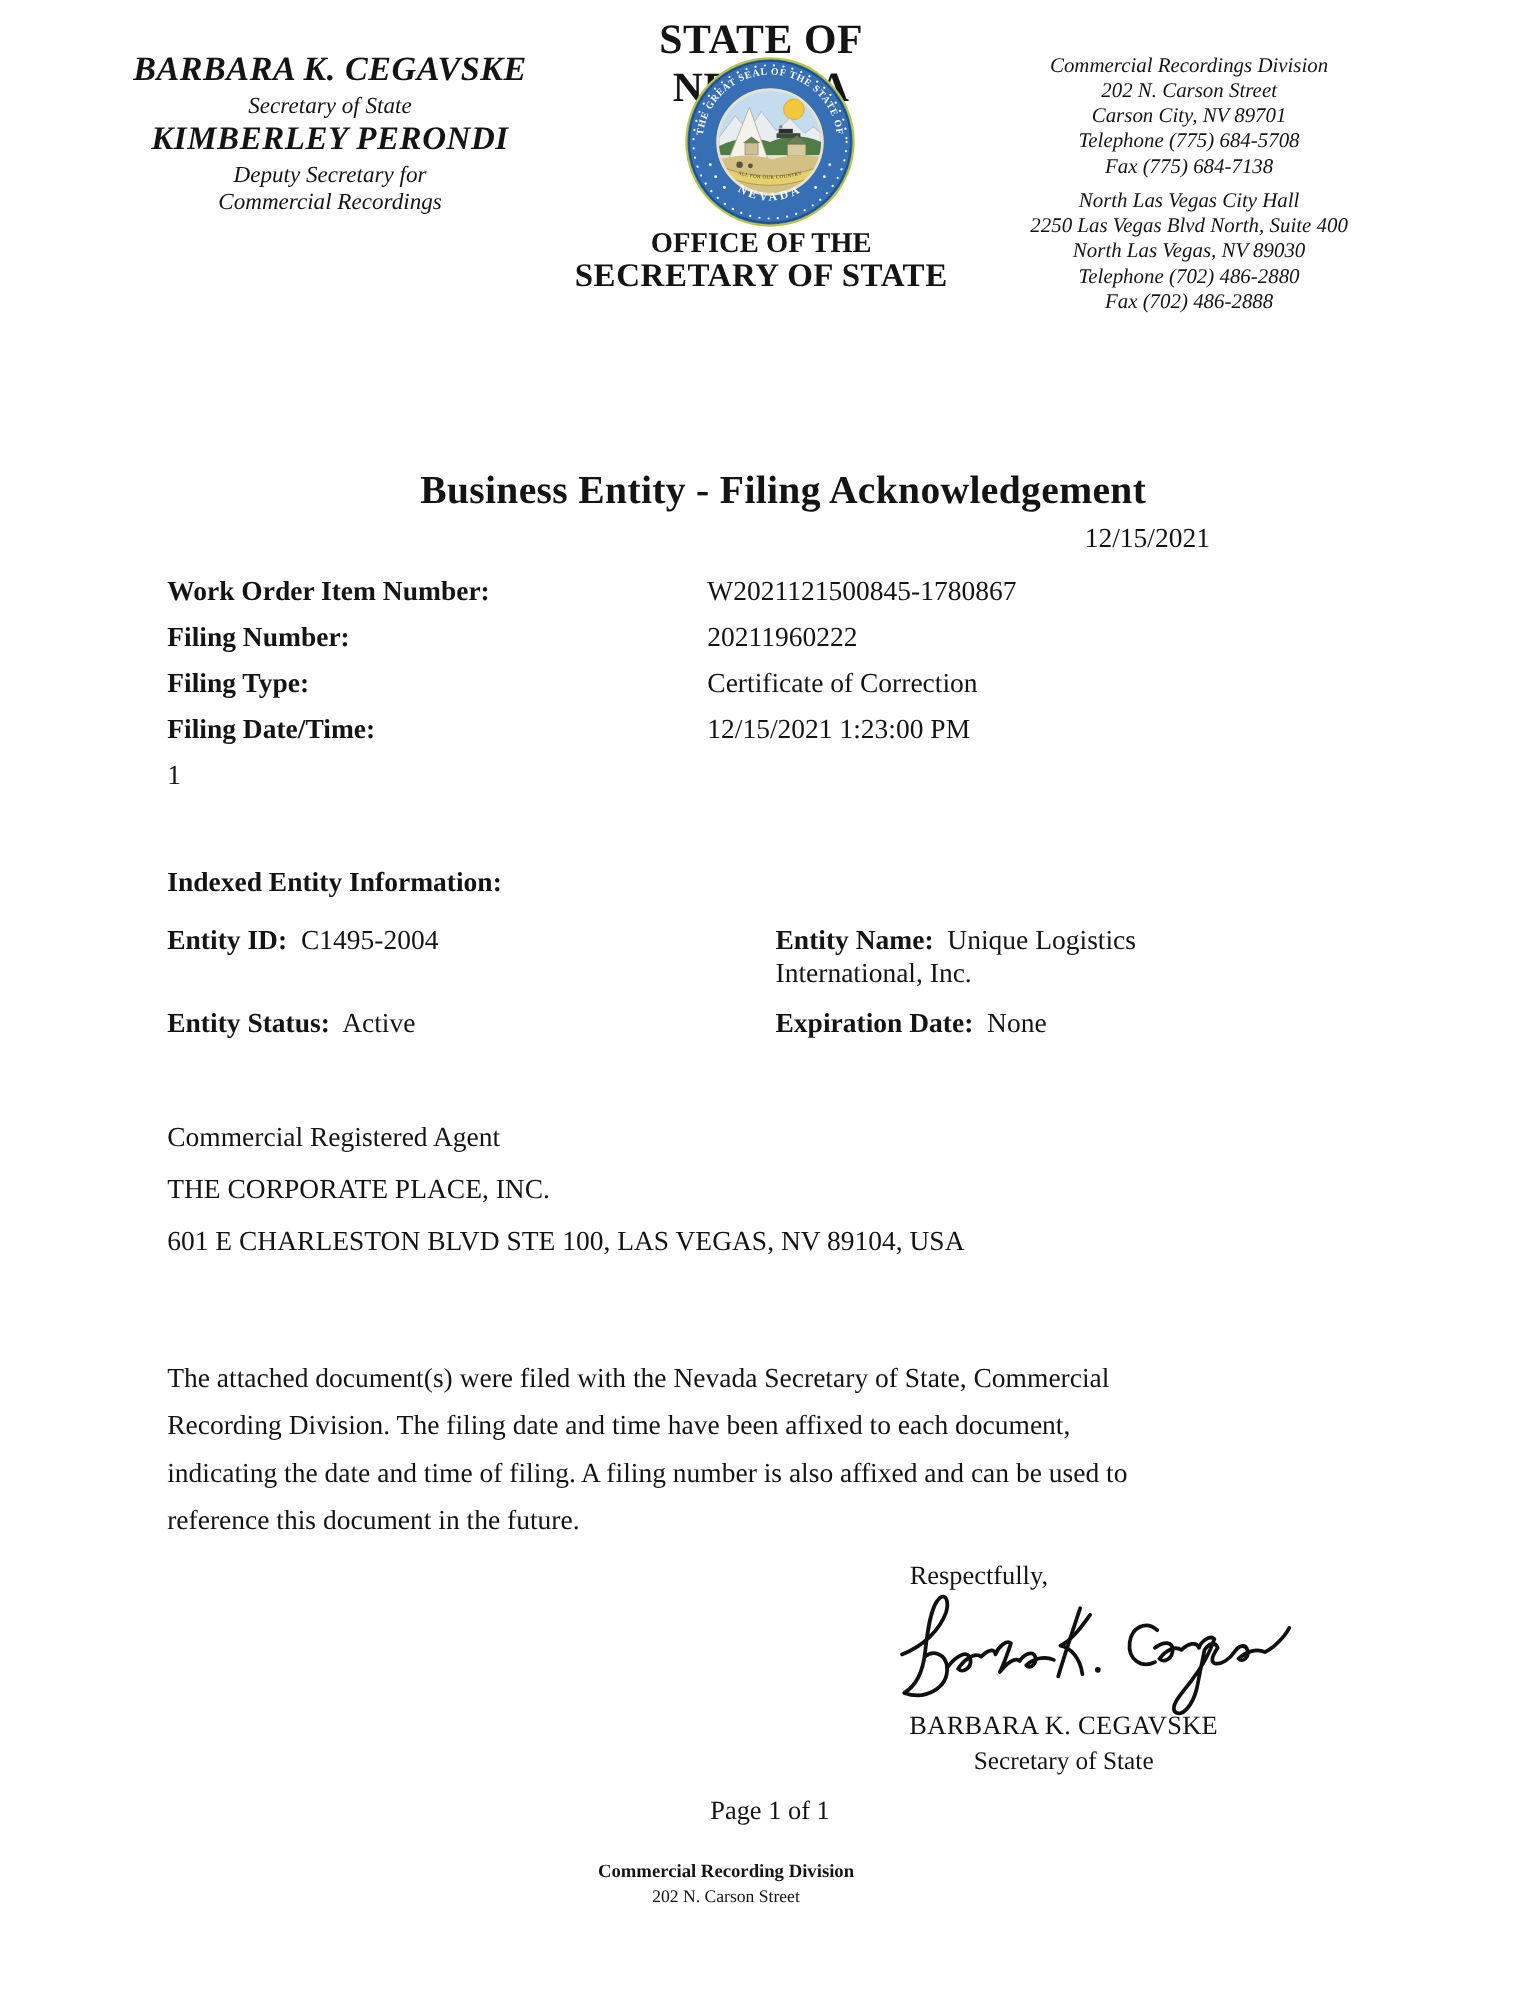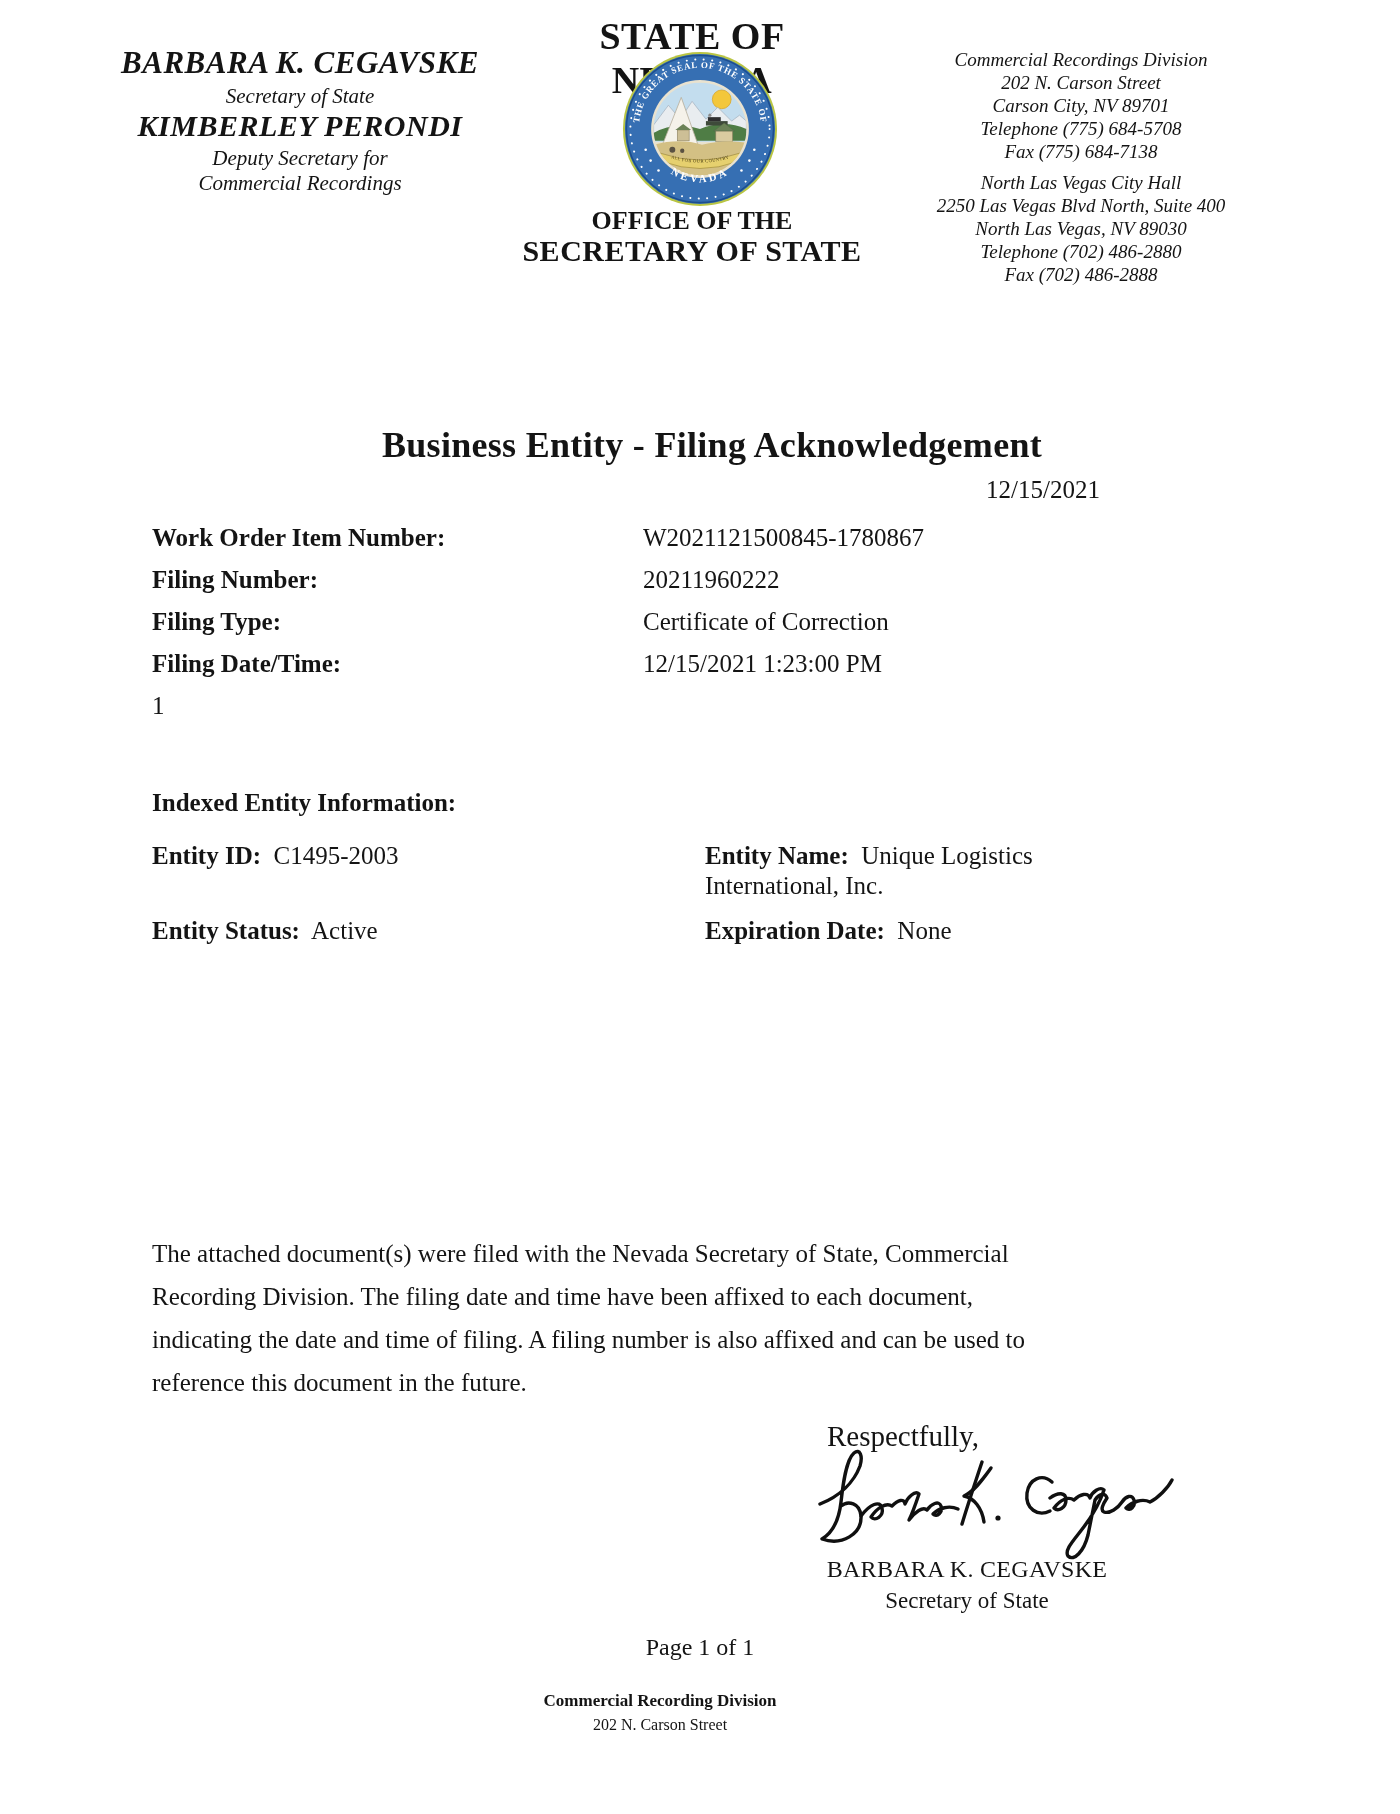--- a/index.html
+++ b/index.html
@@ -21,21 +21,21 @@
   .doc-title{font-size:36px;font-weight:bold;letter-spacing:.3px;}
   .date-line{font-size:25px;}
   .fil-grid{display:grid;grid-template-columns:491px auto;}
   .fil-grid div{line-height:42px;font-size:25px;white-space:nowrap;}
   .lab{font-weight:bold;}
   .val{font-weight:normal;}
   .sec-head{font-size:25px;font-weight:bold;}
   .ent{font-size:25px;line-height:30px;}
   .agent-line{font-size:25px;line-height:30px;}
   .para-line{font-size:25px;line-height:43px;white-space:nowrap;}
-  .close-txt{font-size:29px;}
+  .close-txt{font-size:24px;}
   .signer{font-size:24px;letter-spacing:.3px;}
   .signer-title{font-size:23px;}
   .page-ind{font-size:24px;}
   .foot1{font-size:17px;font-weight:bold;}
   .foot2{font-size:16px;}
 </style>
 </head>
 <body>
 
 <div class="page">
@@ -129,35 +129,40 @@
     <div class="val">Certificate of Correction</div>
     <div class="lab">Filing Date/Time:</div>
     <div class="val">12/15/2021 1:23:00 PM</div>
     <div class="val">1</div>
   </div>
 
   <div class="abs sec-head" style="left:152px;top:789px;">Indexed Entity Information:</div>
 
   <div class="abs ent" style="left:152px;top:841px;width:540px;">
     <span class="lab">Entity ID:</span>&nbsp;
-    <span>C1495-2003</span>
+    <span>C1495-2004</span>
   </div>
   <div class="abs ent" style="left:705px;top:841px;width:345px;">
     <span class="lab">Entity Name:</span>&nbsp;
     <span>Unique Logistics International, Inc.</span>
   </div>
   <div class="abs ent" style="left:152px;top:916px;width:540px;">
     <span class="lab">Entity Status:</span>&nbsp;
     <span>Active</span>
   </div>
   <div class="abs ent" style="left:705px;top:916px;width:400px;">
     <span class="lab">Expiration Date:</span>&nbsp;
     <span>None</span>
   </div>
 
+  <div class="abs" style="left:152px;top:1020px;">
+    <div class="agent-line">Commercial Registered Agent</div>
+    <div class="agent-line" style="margin-top:17px;">THE CORPORATE PLACE, INC.</div>
+    <div class="agent-line" style="margin-top:17px;">601 E CHARLESTON BLVD STE 100, LAS VEGAS, NV 89104, USA</div>
+  </div>
 
   <div class="abs" style="left:152px;top:1232px;">
     <div class="para-line">The attached document(s) were filed with the Nevada Secretary of State, Commercial</div>
     <div class="para-line">Recording Division. The filing date and time have been affixed to each document,</div>
     <div class="para-line">indicating the date and time of filing. A filing number is also affixed and can be used to</div>
     <div class="para-line">reference this document in the future.</div>
   </div>
 
   <div class="abs close-txt" style="left:827px;top:1420px;">Respectfully,</div>
 

